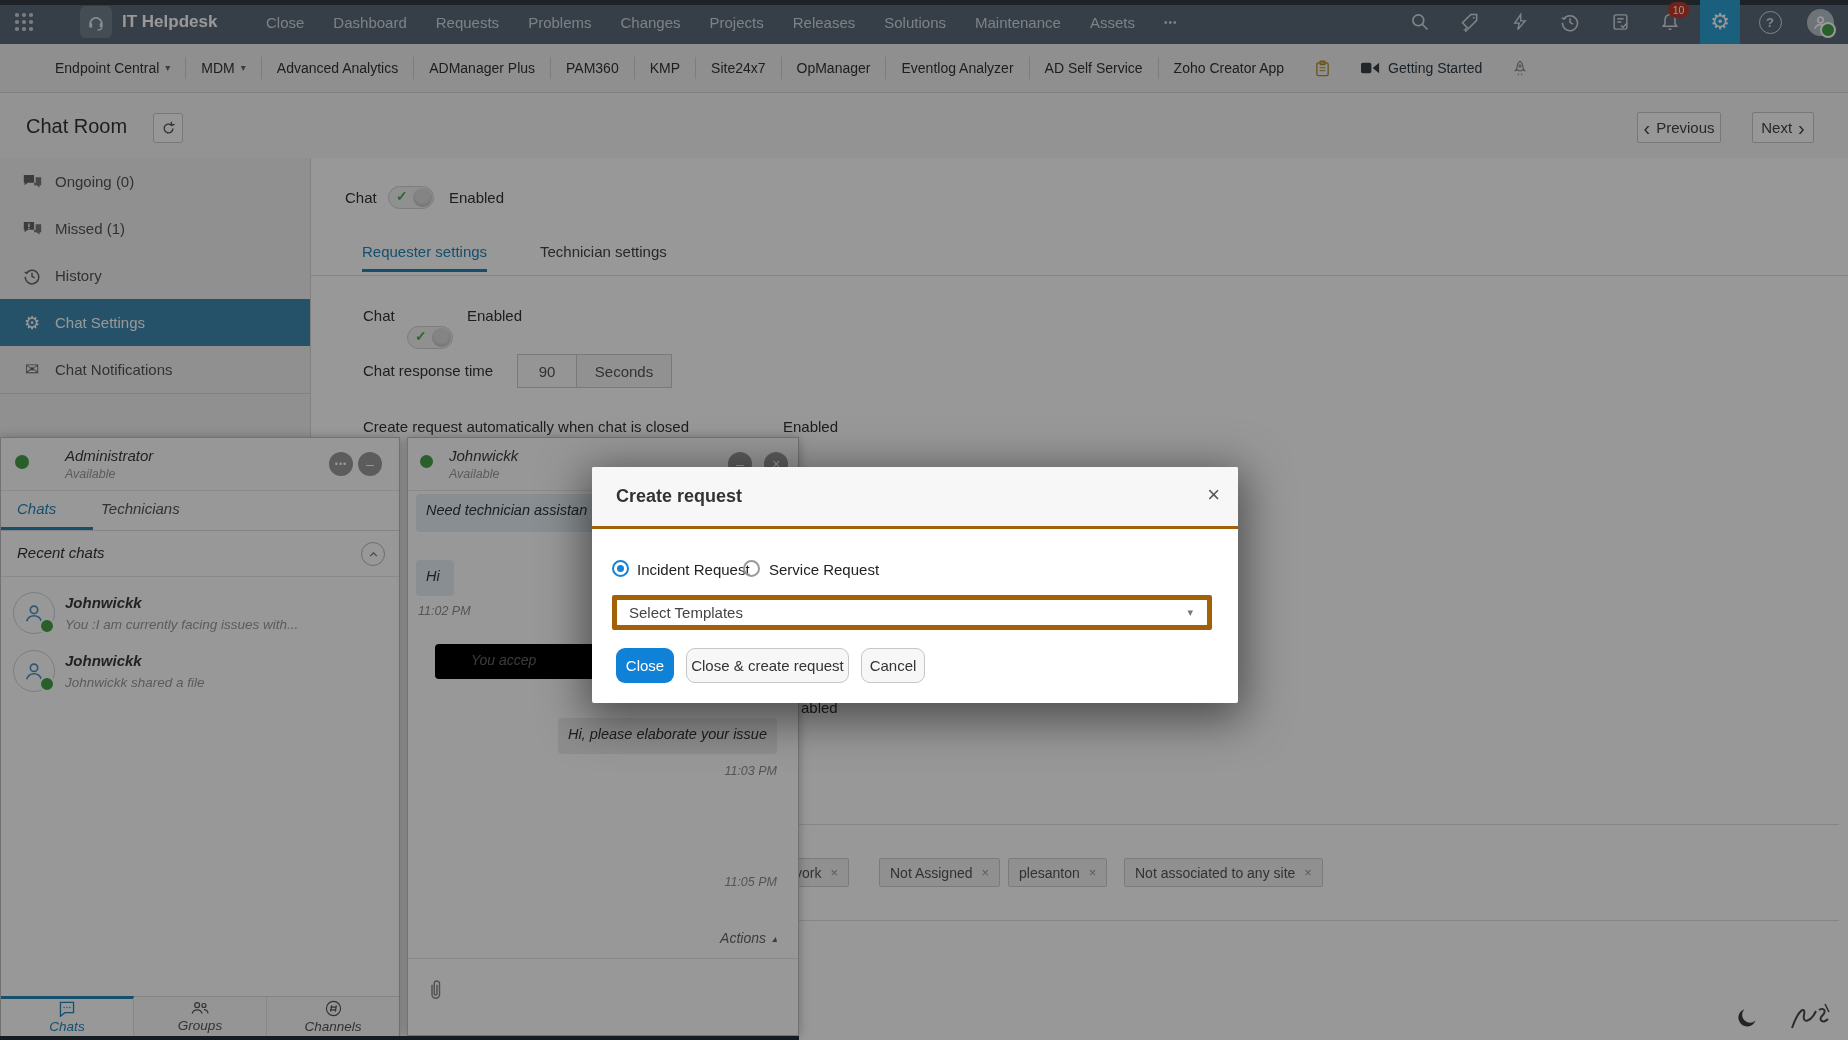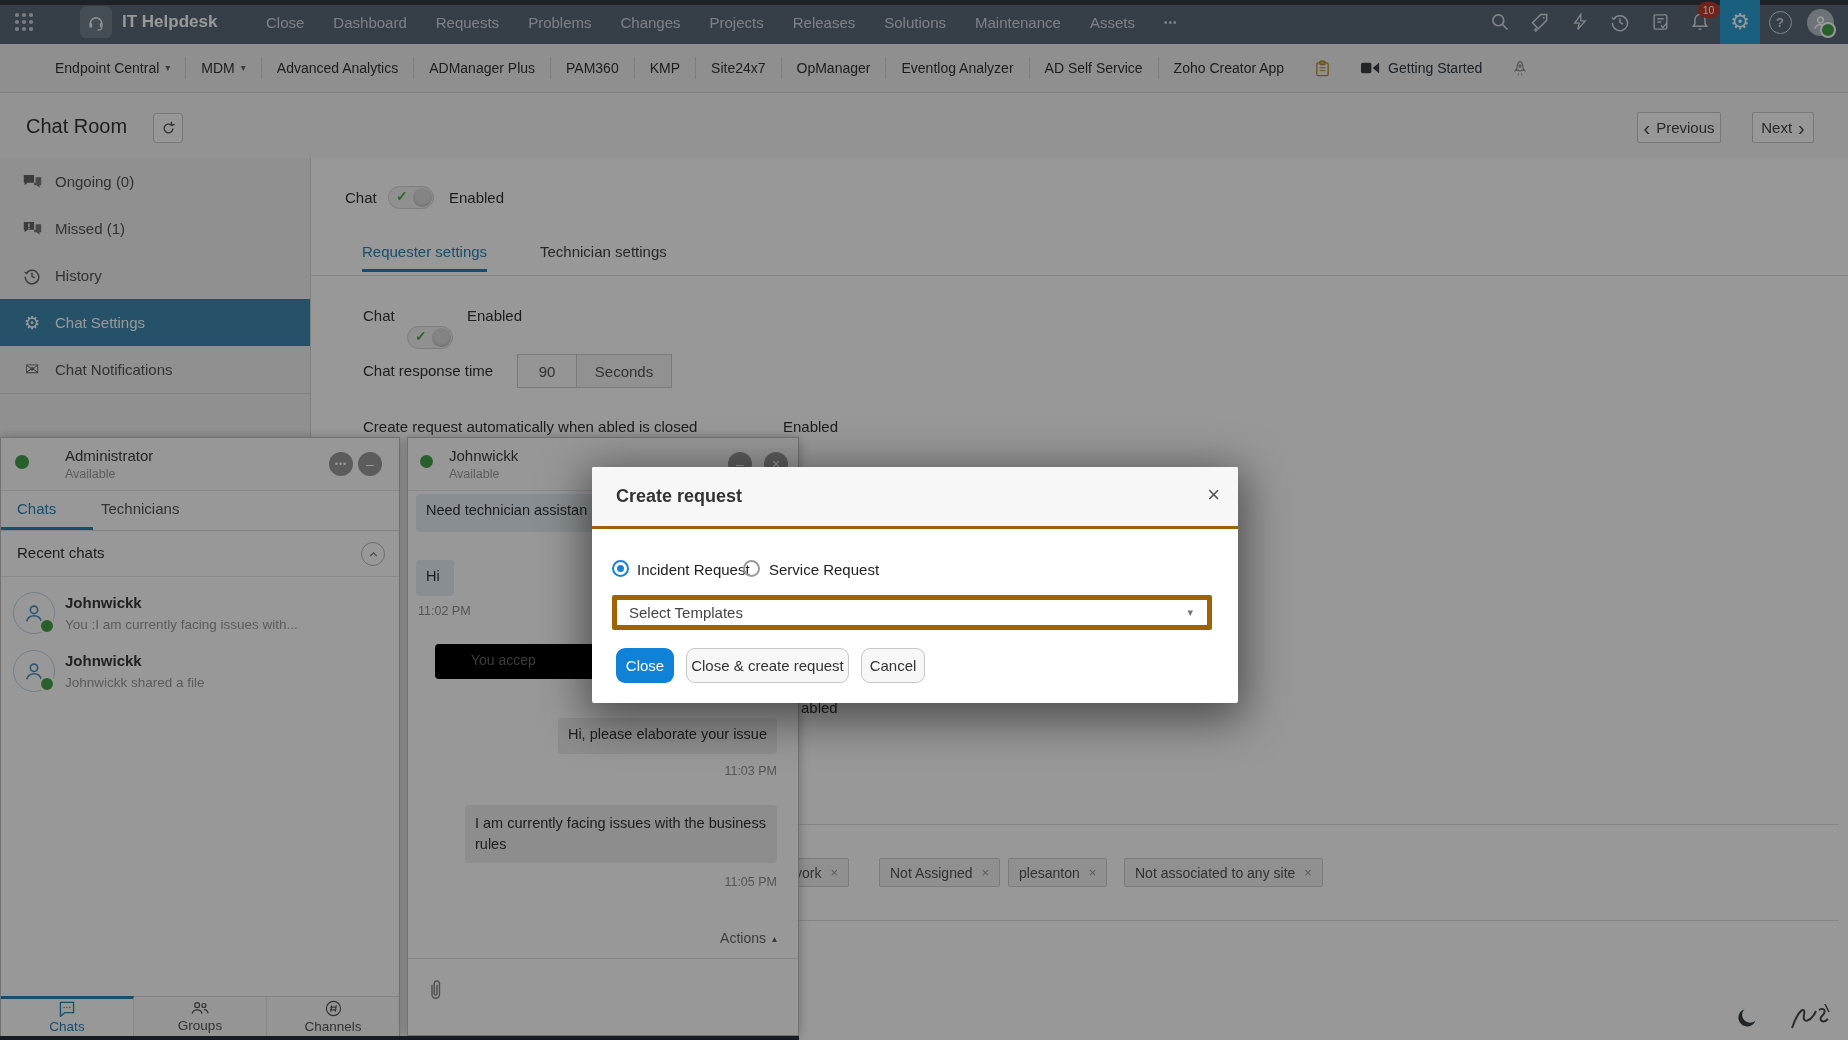--- a/index.html
+++ b/index.html
@@ -4,21 +4,21 @@
 <style>
   html,body{margin:0;padding:0;background:#e9e9e9;font-family:"Liberation Sans",sans-serif;}
   #screen{position:relative;width:1848px;height:1040px;overflow:hidden;background:#fff;}
   .abs{position:absolute;}
   svg{display:block;}
   
   .topnav{left:0;top:0;width:1848px;height:44px;background:#5c6b7a;box-shadow:inset 0 5px 0 #343c44;z-index:1;}
   .topnav .title{color:#fff;font-size:17px;font-weight:bold;line-height:44px;}
   .navmenu{display:flex;align-items:center;height:44px;gap:29px;}
   .navmenu .navitem{color:#d2d9e0;font-size:15px;cursor:pointer;white-space:nowrap;}
-  .nav-right{display:flex;align-items:center;height:44px;}
+  .nav-right{display:flex;align-items:center;height:44px;gap:10px;}
   .nav-ic{width:40px;height:44px;display:flex;align-items:center;justify-content:center;color:#d8dee4;position:relative;cursor:pointer;}
   .nav-ic.active{background:#2e9fd4;color:#fff;}
   .badge{position:absolute;top:2px;right:1px;min-width:17px;height:16px;border-radius:9px;background:#c0392b;color:#fff;font-size:10.5px;line-height:16px;text-align:center;padding:0 2px;}
   .logo-tile{width:32px;height:32px;border-radius:6px;background:rgba(255,255,255,.15);display:flex;align-items:center;justify-content:center;color:#e8edf2;}
   
   .pbar{left:0;top:44px;width:1848px;height:49px;background:#f0f0f0;border-bottom:1px solid #d7d7d7;display:flex;align-items:center;padding-left:40px;box-sizing:border-box;z-index:1;}
   .pbitem{font-size:14px;color:#333;padding:0 15px;height:22px;line-height:22px;border-right:1px solid #d2d2d2;cursor:pointer;white-space:nowrap;display:flex;align-items:center;gap:6px;}
   .pbitem .caret{font-size:10px;color:#666;}
   
   .pghdr{left:0;top:93px;width:1848px;height:65px;background:#f6f6f6;border-bottom:1px solid #ddd;z-index:1;}
@@ -41,21 +41,21 @@
   .toggle .check{position:absolute;left:7px;top:1px;color:#4caf50;font-size:14px;font-weight:bold;}
   .toggle .knob{position:absolute;right:1px;top:1px;width:19px;height:19px;border-radius:50%;background:#ddd;box-shadow:inset 0 -2px 3px rgba(0,0,0,.12);}
   .tab-act{color:#2585b8;font-size:15px;padding-bottom:9px;border-bottom:3px solid #2585b8;cursor:pointer;}
   .tab-in{color:#444;font-size:15px;cursor:pointer;}
   .hline{background:#e0e0e0;height:1px;}
   .numin{width:60px;height:34px;border:1px solid #ccc;background:#fafafa;color:#555;font-size:15px;text-align:center;box-sizing:border-box;font-family:"Liberation Sans",sans-serif;}
   .addon{width:95px;height:34px;border:1px solid #ccc;border-left:none;background:#f3f3f3;color:#555;font-size:15px;display:flex;align-items:center;justify-content:center;box-sizing:border-box;}
   .chip{height:29px;background:#f1f1f1;border:1px solid #cfcfcf;border-radius:2px;color:#555;font-size:14px;display:flex;align-items:center;padding:0 10px;gap:9px;box-sizing:border-box;white-space:nowrap;}
   .chip .x{color:#999;font-size:13px;cursor:pointer;}
   
-  .panel{position:absolute;background:#fff;border:1px solid #bfbfbf;box-shadow:0 1px 10px rgba(0,0,0,.28);box-sizing:border-box;z-index:10;}
+  .panel{position:absolute;background:#fff;border:1px solid #bfbfbf;box-shadow:0 1px 10px rgba(0,0,0,.28);box-sizing:border-box;z-index:10;font-style:italic;}
   .phdr{position:absolute;left:0;top:0;right:0;height:52px;border-bottom:1px solid #e8e8e8;background:#fdfdfd;}
   .pname{font-size:15px;color:#3c3c3c;}
   .pstatus{font-size:12.5px;color:#9b9b9b;}
   .cirbtn{width:24px;height:24px;border-radius:50%;background:#9b9b9b;color:#fff;display:flex;align-items:center;justify-content:center;cursor:pointer;font-size:11px;}
   .dot{width:14px;height:14px;border-radius:50%;background:#43a047;}
   .ptab-act{color:#2585b8;font-size:15px;cursor:pointer;}
   .ptab-in{color:#555;font-size:15px;cursor:pointer;}
   .avatar40{width:40px;height:40px;border-radius:50%;border:1px solid #c3d6e2;color:#4a90c4;display:flex;align-items:center;justify-content:center;position:relative;background:#fff;}
   .presence{position:absolute;right:-1px;bottom:-1px;width:12px;height:12px;border-radius:50%;background:#43a047;border:2px solid #fff;}
   .cname{font-size:15px;font-weight:bold;color:#3a3a3a;}
@@ -302,21 +302,21 @@
     <div class="abs toggle" style="left:96px;top:145px">
       <span class="check">✓</span>
         <span class="knob"></span>
     </div>
     <span class="abs lbl" style="left:156px;top:149px">Enabled</span>
 
     <span class="abs lbl" style="left:52px;top:204px">Chat response time</span>
     <input class="abs numin" style="left: 206px; top: 196px;" value="90">
     <div class="abs addon" style="left:266px;top:196px">Seconds</div>
 
-    <span class="abs lbl" style="left:52px;top:260px">Create request automatically when abled is closed</span>
+    <span class="abs lbl" style="left:52px;top:260px">Create request automatically when chat is closed</span>
     <div class="abs toggle" style="left:412px;top:256px">
       <span class="check">✓</span>
         <span class="knob"></span>
     </div>
     <span class="abs lbl" style="left:472px;top:260px">Enabled</span>
 
     <span class="abs lbl" style="left:490px;top:541px">abled</span>
     <div class="abs hline" style="left:96px;top:666px;width:1432px"></div>
     <div class="abs hline" style="left:96px;top:762px;width:1432px"></div>
 
@@ -433,21 +433,20 @@
 
     <div class="bub in" style="left:8px;top:56px;width:292px;height:38px">Need technician assistan</div>
     <div class="bub in" style="left:8px;top:122px;width:38px;height:36px">Hi</div>
     <span class="tstamp" style="left:10px;top:166px">11:02 PM</span>
 
     <div class="bub" style="left:27px;top:206px;width:270px;height:35px;background:#000000;color:#666;font-size:14px;padding-left:36px">You accep</div>
 
     <div class="bub out" style="right:21px;top:280px;height:36px">Hi, please elaborate your issue</div>
     <span class="tstamp" style="right:21px;top:326px">11:03 PM</span>
 
-    <div class="bub out" style="right:21px;top:367px;width:312px;height:58px;white-space:normal;line-height:21px">I am currently facing issues with the business rules</div>
     <span class="tstamp" style="right:21px;top:437px">11:05 PM</span>
 
     <div class="abs" style="right:21px;top:492px;color:#666;font-size:14px;display:flex;align-items:center;gap:6px;cursor:pointer">
       <span>Actions</span>
       <span style="font-size:10px">▴</span>
     </div>
     <div class="abs hline" style="left:0;top:520px;right:0;background:#e5e5e5"></div>
     <div class="abs" style="left:18px;top:540px;color:#8a8a8a;cursor:pointer">
       <svg width="18" height="24" viewBox="0 0 24 30" fill="none" stroke="currentColor" stroke-width="2">
           <path d="M8 8v13a5 5 0 0 0 10 0V6.5a3.5 3.5 0 0 0-7 0V20a1.8 1.8 0 0 0 3.6 0V8"></path>

